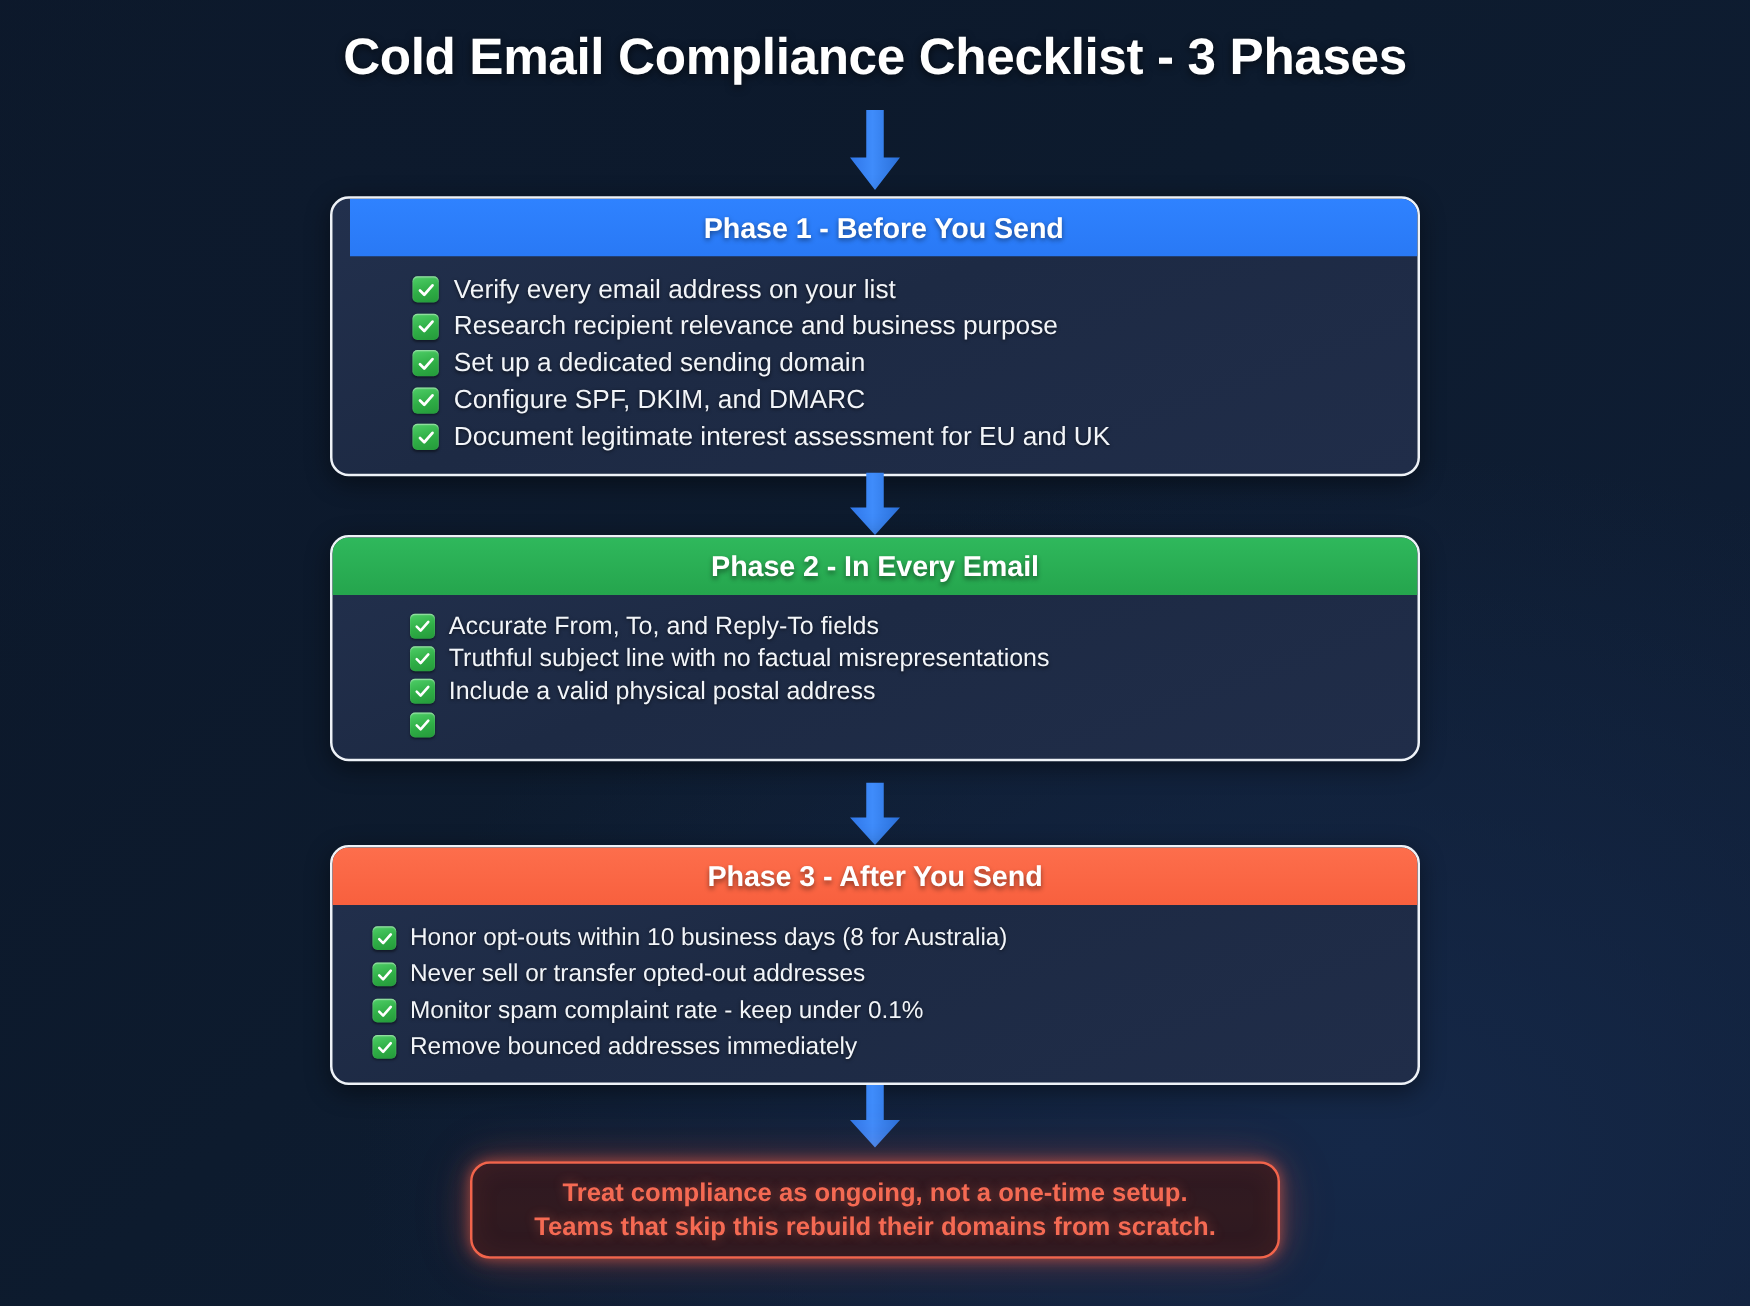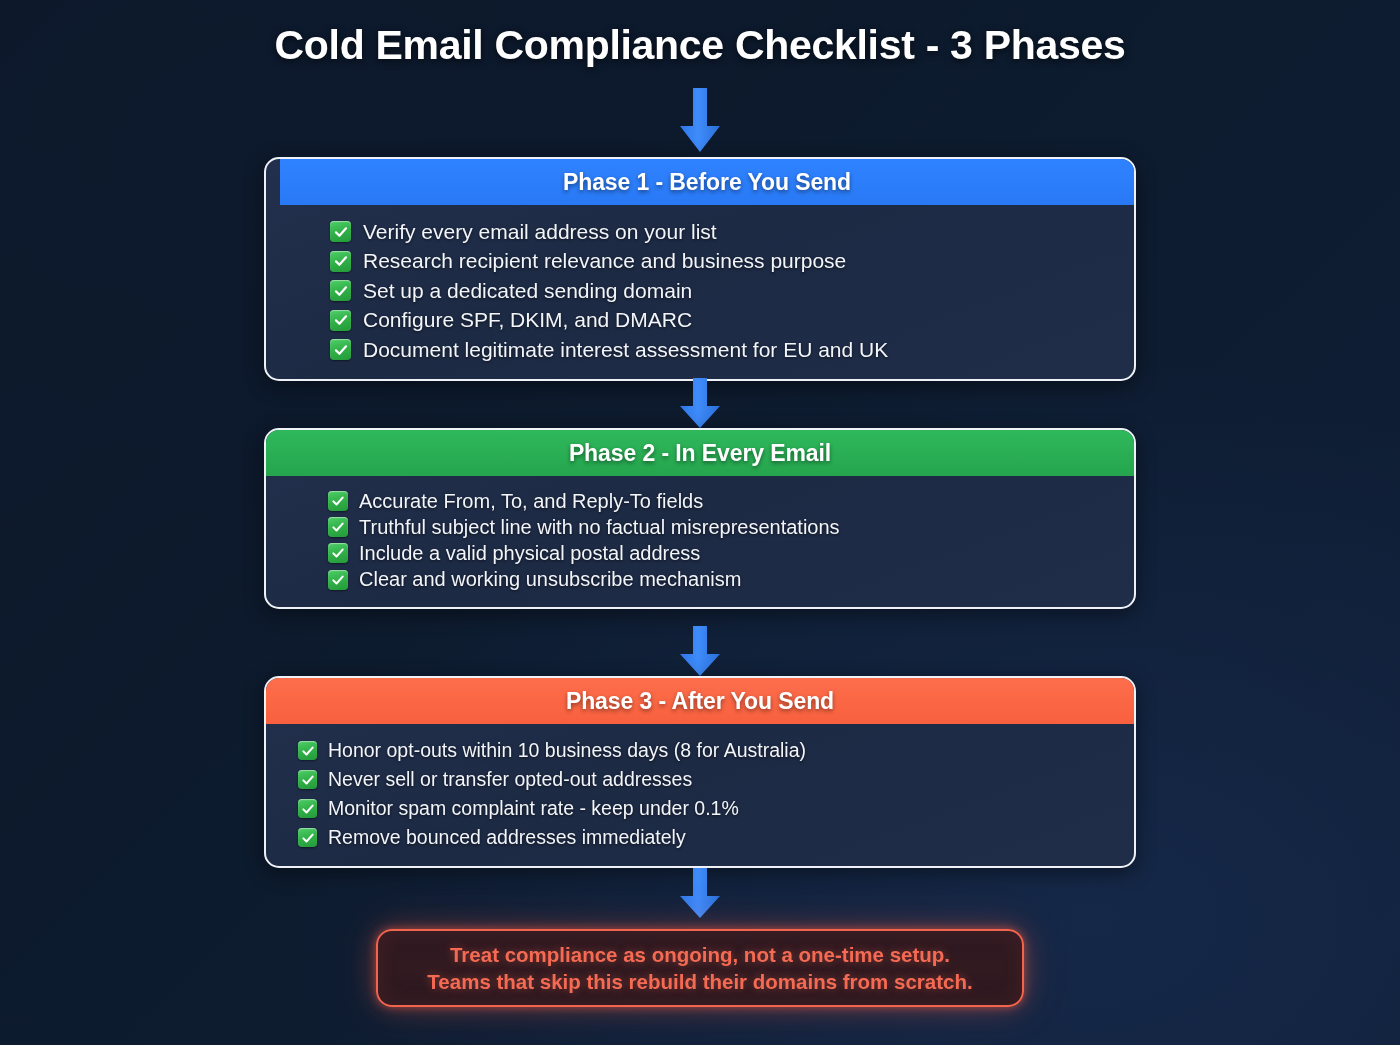--- a/index.html
+++ b/index.html
@@ -249,21 +249,20 @@
             </svg>
         </span>
         <span>Include a valid physical postal address</span>
       </div>
       <div class="item">
         <span class="check">
           <svg width="13" height="13" viewBox="0 0 14 14">
               <polyline points="2,7.4 5.4,10.8 12,3.3" fill="none" stroke="#ffffff" stroke-width="2.2" stroke-linecap="round" stroke-linejoin="round"></polyline>
             </svg>
         </span>
-        <span>Clear and working unsubscribe mechanism</span>
       </div>
     </div>
   </div>
 
   <div class="arrow" style="top:626px;">
     <svg width="44" height="52" viewBox="0 0 44 52" aria-hidden="true">
       <defs>
         <linearGradient id="ag3" x1="0" y1="0" x2="1" y2="0">
           <stop offset="0%" stop-color="#2f76e8"></stop>
           <stop offset="45%" stop-color="#3f8cfb"></stop>

